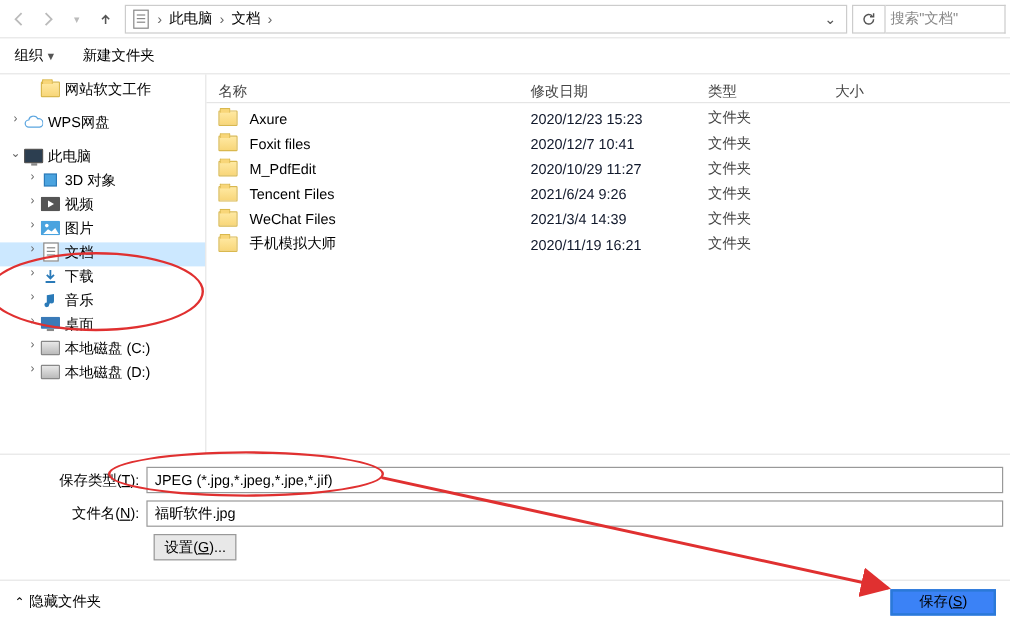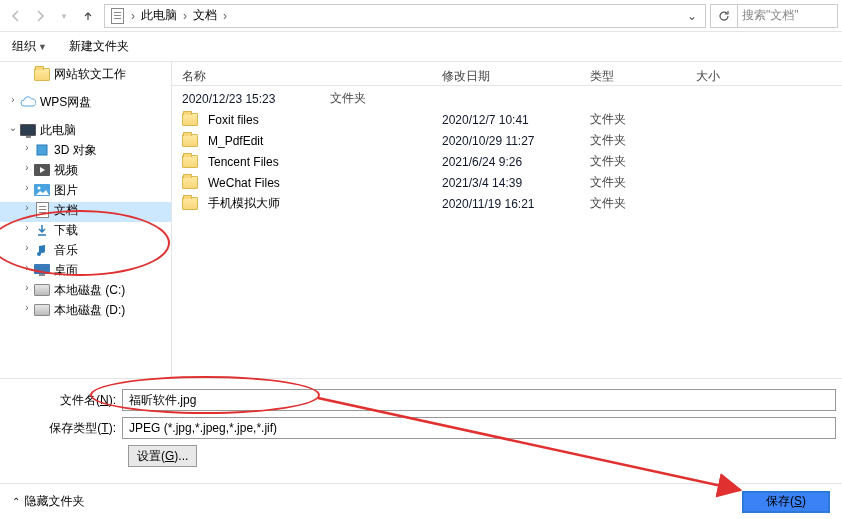--- a/index.html
+++ b/index.html
@@ -221,20 +221,26 @@
     </div>
   <div class="content">
     <div class="col-headers">
       <div class="col-name">名称</div>
       <div class="col-date">修改日期</div>
       <div class="col-type">类型</div>
       <div class="col-size">大小</div>
     </div>
     <div class="file-list" id="file-list">
         <div class="file-row">
+          <div class="fname">
+            <span class="tree-icon">
+              <span class="folder-icon"></span>
+            </span>
+            <span>Axure</span>
+          </div>
           <div class="fdate">2020/12/23 15:23</div>
           <div class="ftype">文件夹</div>
         </div>
         <div class="file-row">
           <div class="fname">
             <span class="tree-icon">
               <span class="folder-icon"></span>
             </span>
             <span>Foxit files</span>
           </div>
@@ -279,27 +285,27 @@
             <span>手机模拟大师</span>
           </div>
           <div class="fdate">2020/11/19 16:21</div>
           <div class="ftype">文件夹</div>
         </div>
       </div>
   </div>
 </div>
 
 <div class="bottom">
+  <div class="form-row">
+    <div class="form-label"><span>保存类型(</span><span class="u">T</span><span>):</span></div>
+    <input class="form-input" value="JPEG (*.jpg,*.jpeg,*.jpe,*.jif)" style="">
+  </div>
   <div class="form-row">
     <div class="form-label"><span>文件名(</span><span class="u">N</span><span>):</span></div>
     <input class="form-input" value="福昕软件.jpg" style="">
-  </div>
-  <div class="form-row">
-    <div class="form-label"><span>保存类型(</span><span class="u">T</span><span>):</span></div>
-    <input class="form-input" value="JPEG (*.jpg,*.jpeg,*.jpe,*.jif)" style="">
   </div>
   <div class="settings-row">
     <button class="settings-btn"><span>设置(</span><span class="u">G</span><span>)...</span></button>
   </div>
 </div>
 
 <div class="footer">
   <div class="footer-left">
     <span style="font-size:10px;">⌃</span>
     <span>隐藏文件夹</span>

